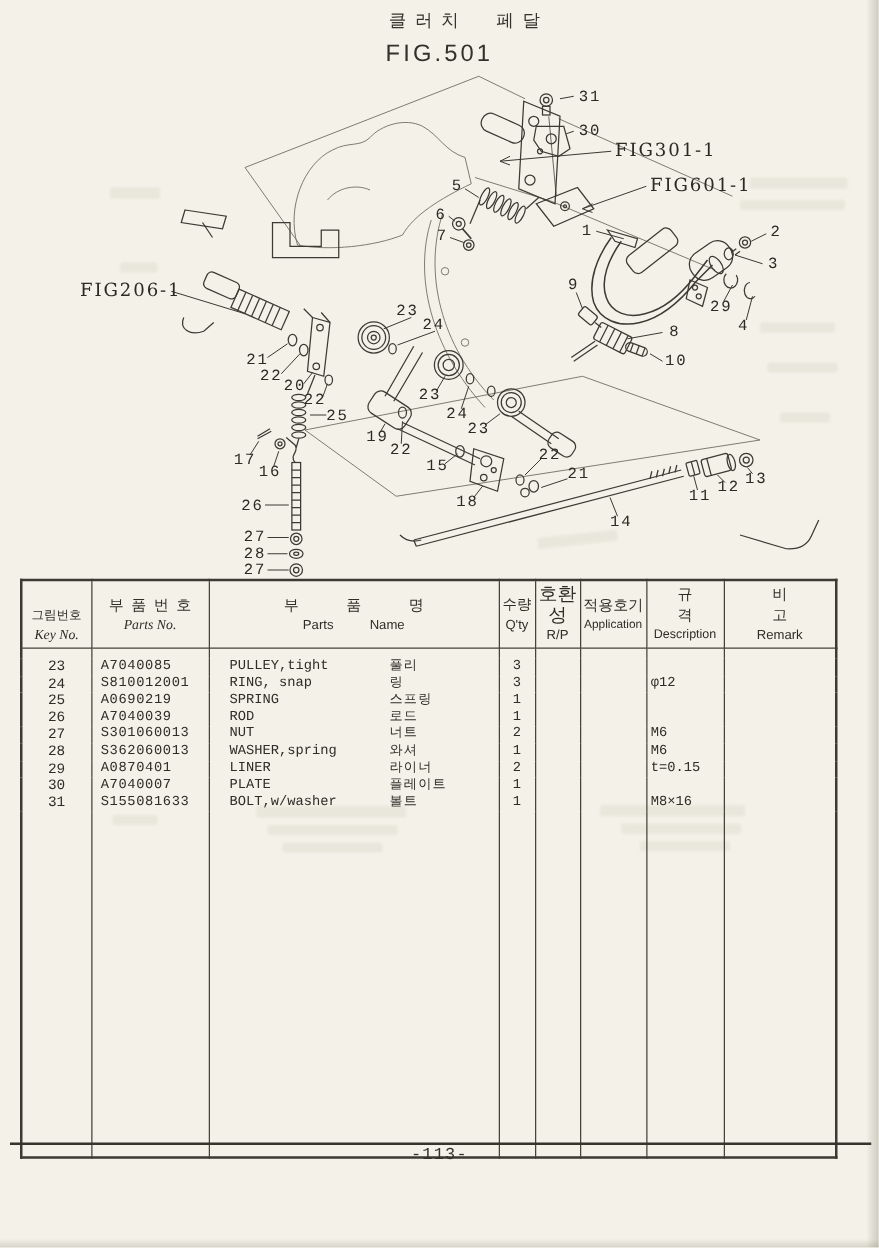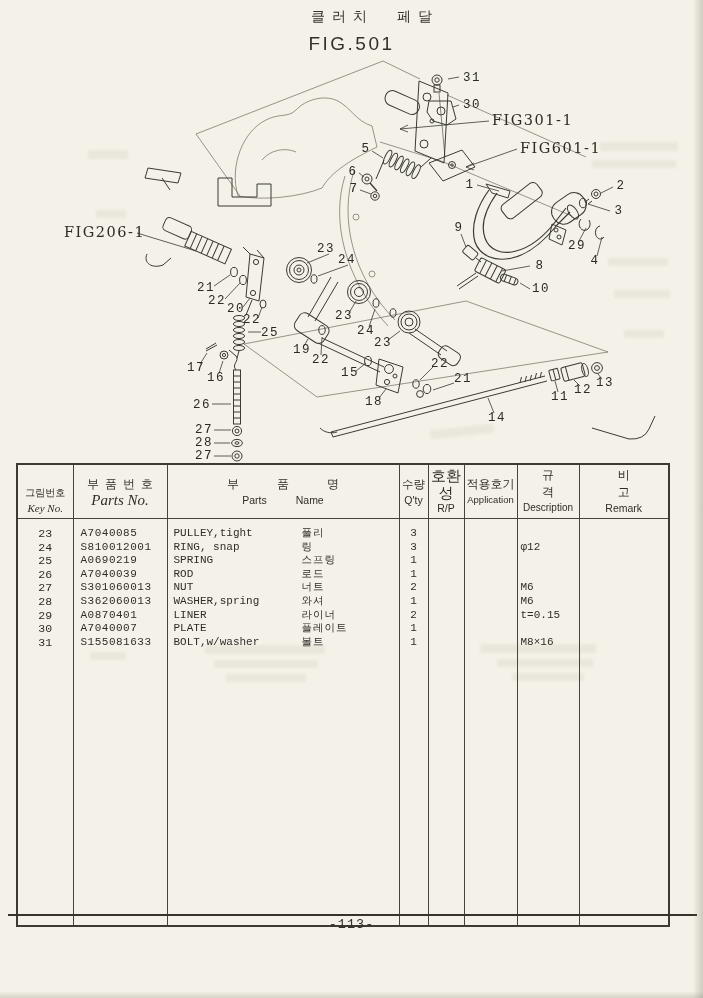--- a/index.html
+++ b/index.html
@@ -41,32 +41,32 @@
     position:absolute;left:16px;top:463px;width:652px;
     border-collapse:collapse;table-layout:fixed;
     font-family:"Liberation Mono",monospace;color:#2f2d27;
   }
   .parts-table,.parts-table th,.parts-table td{border:1px solid #45433a;}
   .parts-table{border:2px solid #3c3a32;}
   .parts-table th{font-weight:normal;padding:2px 0 3px;height:37px;vertical-align:middle;}
   .h-ko{display:block;font-family:"Liberation Sans",sans-serif;font-size:12px;line-height:17px;}
   .h-en{display:block;font-family:"Liberation Sans",sans-serif;font-size:10.5px;line-height:14px;}
   th.c0 .h-ko{font-size:10px;margin-top:16px;} th.c0 .h-en{font-style:italic;font-family:"Liberation Serif",serif;font-size:11px;}
-  th.c1 .h-ko{letter-spacing:6px;padding-left:6px;} th.c1 .h-en{font-style:italic;font-family:"Liberation Serif",serif;font-size:15px;}
+  th.c1 .h-ko{letter-spacing:6px;padding-left:6px;} th.c1 .h-en{font-style:italic;font-family:"Liberation Serif",serif;font-size:11px;}
   th.c2 .h-ko{letter-spacing:38px;padding-left:38px;} th.c2 .h-en{word-spacing:26px;}
   th.c3 .h-ko{font-size:11.5px;} th.c4 .h-ko{font-size:15px;}
   th.c5 .h-ko{font-size:12px;} th.c5 .h-en{font-size:9.5px;}
   th.c6 .h-ko{letter-spacing:14px;padding-left:14px;} th.c6 .h-en{font-size:10px;}
   th.c7 .h-ko{letter-spacing:30px;padding-left:30px;}
   .parts-table td{border-top:none;border-bottom:none;padding:0;
     font-size:11px;line-height:13.6px;height:13.6px;white-space:nowrap;overflow:hidden;}
   tr.spacer td{height:8px;}
   td.c-key{text-align:center;font-size:11.5px;}
   td.c-part{padding-left:7px;letter-spacing:.5px;}
-  td.c-name{padding-left:6px;}
+  td.c-name{padding-left:16px;}
   .name-wrap{display:flex;}
   .name-en{flex:0 0 128px;}
   .name-ko{font-family:Liberation Mono, monospace;font-size:10.5px;letter-spacing:1px;}
   td.c-qty{text-align:center;}
   td.c-desc{padding-left:3px;font-family:Liberation Mono, monospace;}
   tr.filler td{height:276px;}
 
   .bottom-rule{position:absolute;left:8px;top:914px;width:689px;height:0;
     border-top:2.5px solid #35332c;}
   .page-number{position:absolute;left:0;top:917px;width:703px;text-align:center;

